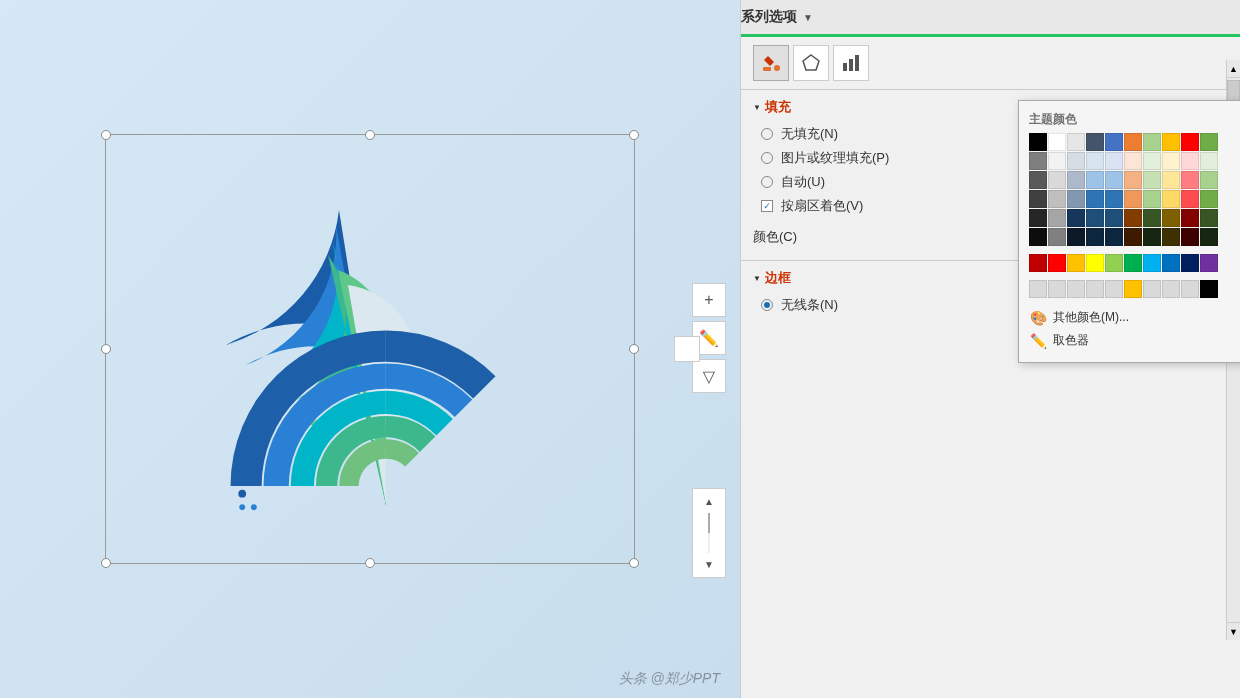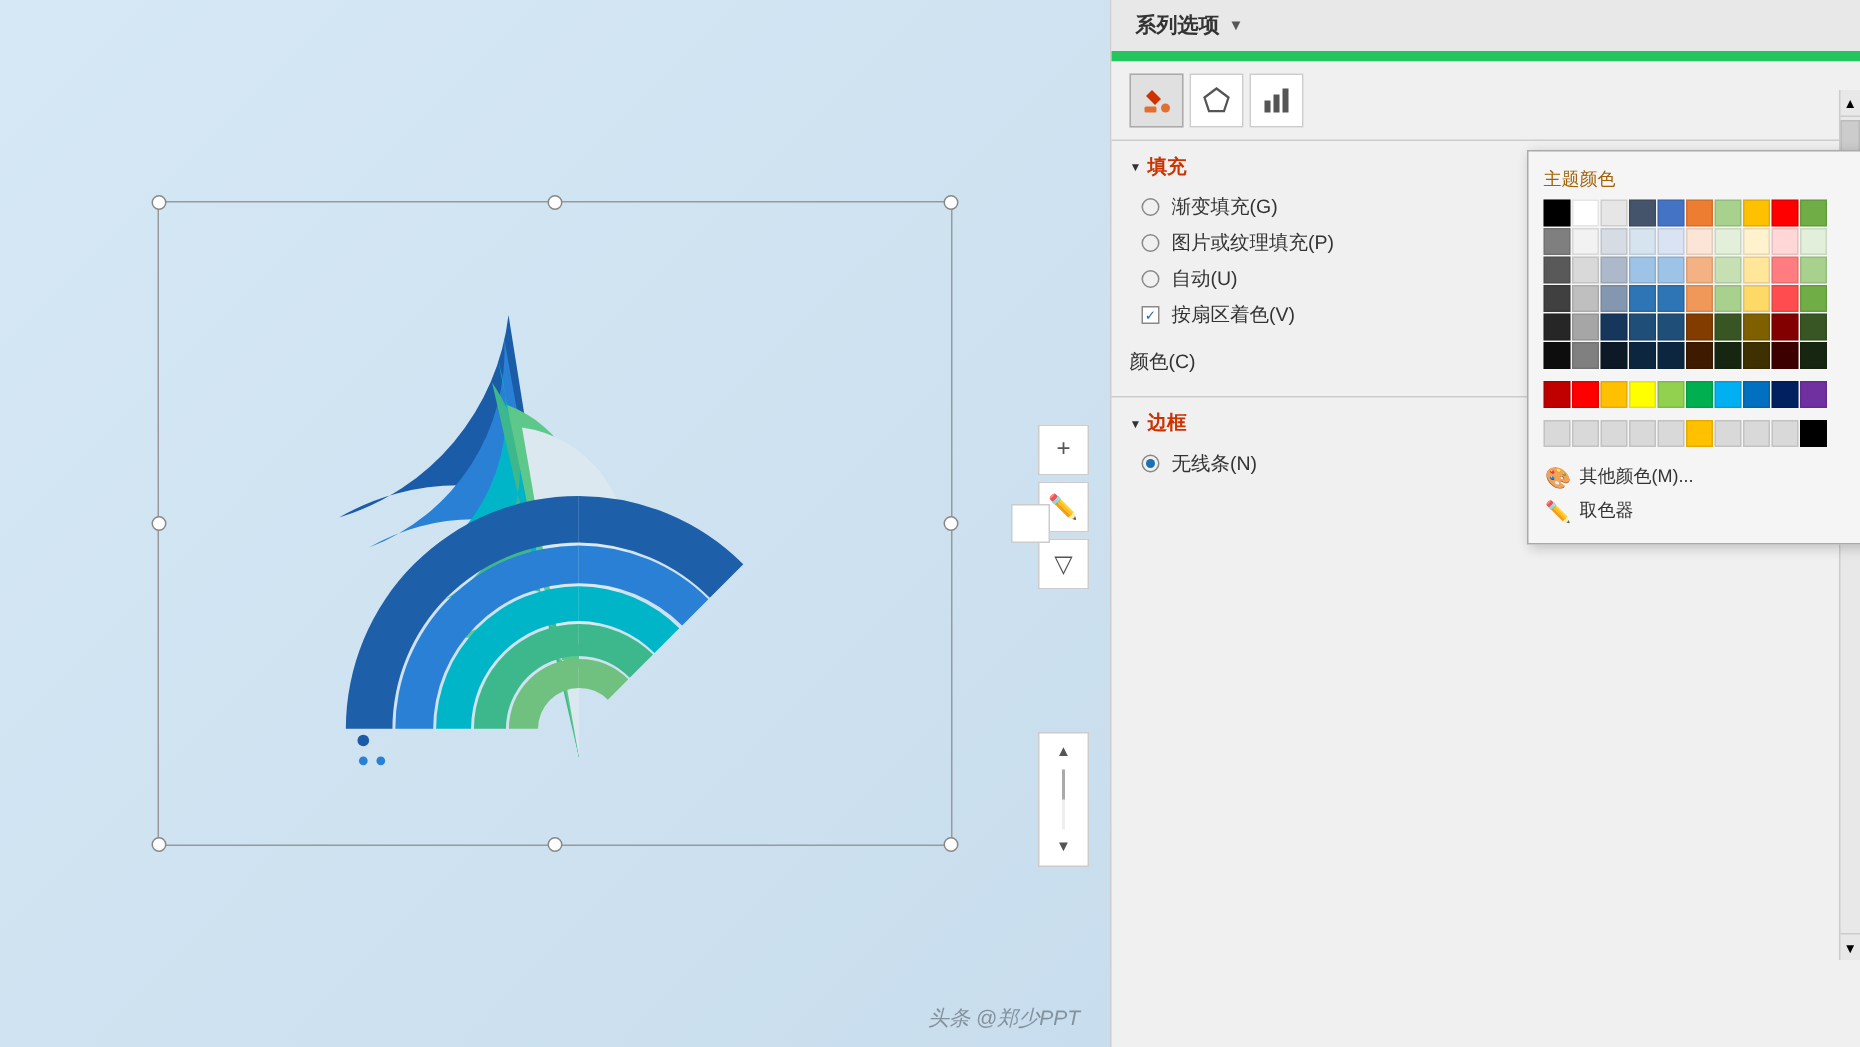--- a/index.html
+++ b/index.html
@@ -134,22 +134,22 @@
       right: 0; top: 0;
       width: 500px;
       height: 698px;
       background: #f0f0f0;
       border-left: 1px solid #ccc;
     }
 
     
     .panel-header {
       background: #e8e8e8;
-      border-bottom: 7px solid #22c55e;
-      padding: 8px 16px;
+      border-bottom: 3px solid #22c55e;
+      padding: 8px 0;
       display: flex;
       align-items: center;
       gap: 6px;
     }
     .panel-title {
       font-size: 14px;
       font-weight: bold;
       color: #333;
     }
     .panel-title-arrow {
@@ -253,23 +253,23 @@
       width: 230px;
       background: #f5f5f5;
       border: 1px solid #aaa;
       box-shadow: 2px 2px 8px rgba(0,0,0,0.2);
       padding: 10px;
       z-index: 100;
     }
 
     .color-section-title {
       font-size: 12px;
-      color: #a16207;
+      color: #737373;
       margin-bottom: 5px;
-      font-weight: normal;
+      font-weight: bold;
     }
 
     .color-grid {
       display: grid;
       grid-template-columns: repeat(10, 18px);
       gap: 1px;
       margin-bottom: 8px;
     }
 
     .color-cell {
@@ -577,21 +577,21 @@
   </div>
 
   <div class="fill-section">
     <div class="section-header">
       <span class="triangle">▼</span>
       <span>填充</span>
     </div>
 
     <div class="fill-option">
       <div class="radio-circle"></div>
-      <span>渐变填充(G)</span>
+      <span>无填充(N)</span>
     </div>
     <div class="fill-option">
       <div class="radio-circle"></div>
       <span>图片或纹理填充(P)</span>
     </div>
     <div class="fill-option">
       <div class="radio-circle"></div>
       <span>自动(U)</span>
     </div>
     <div class="fill-option">

